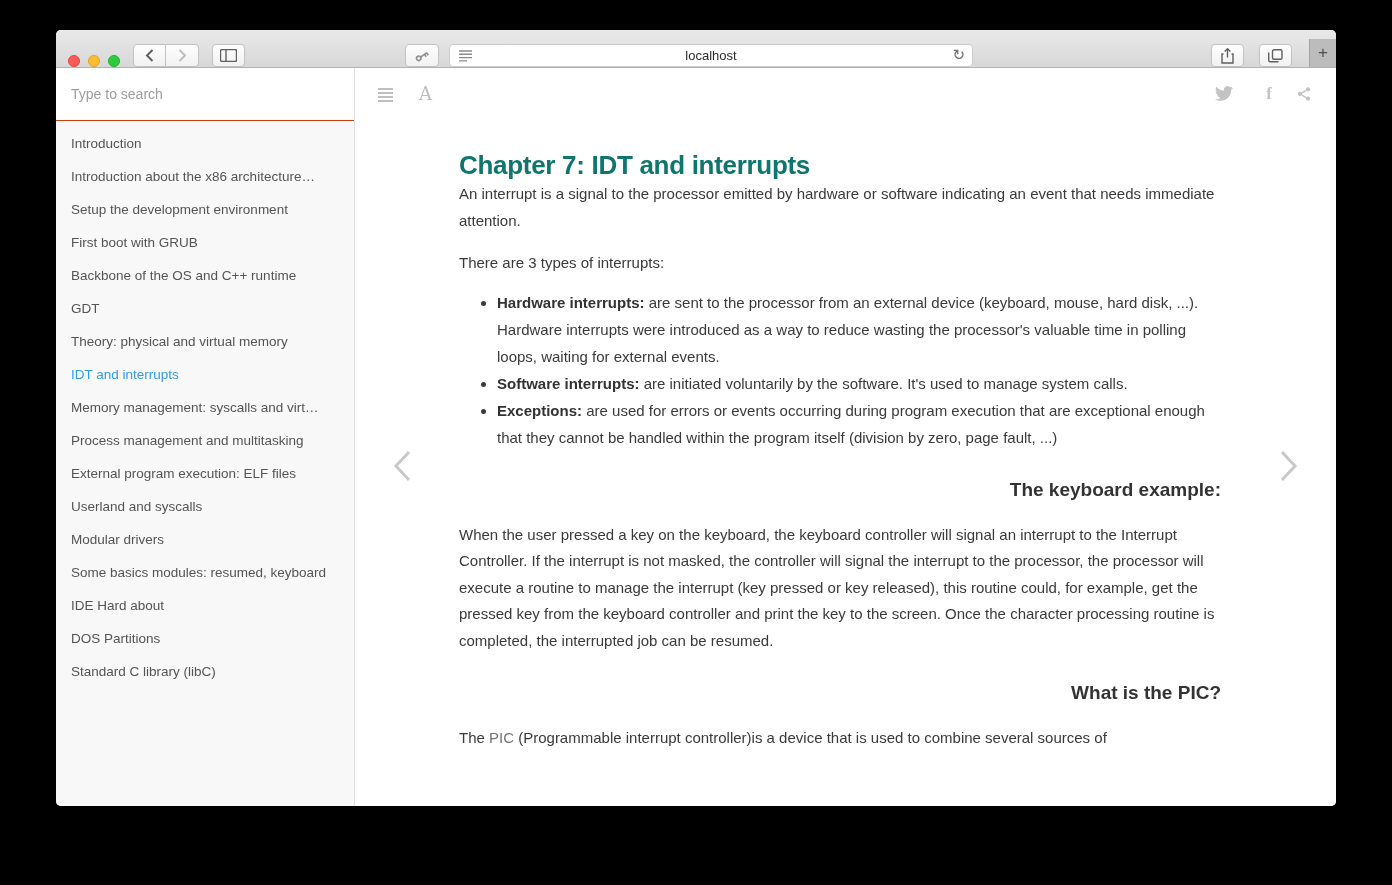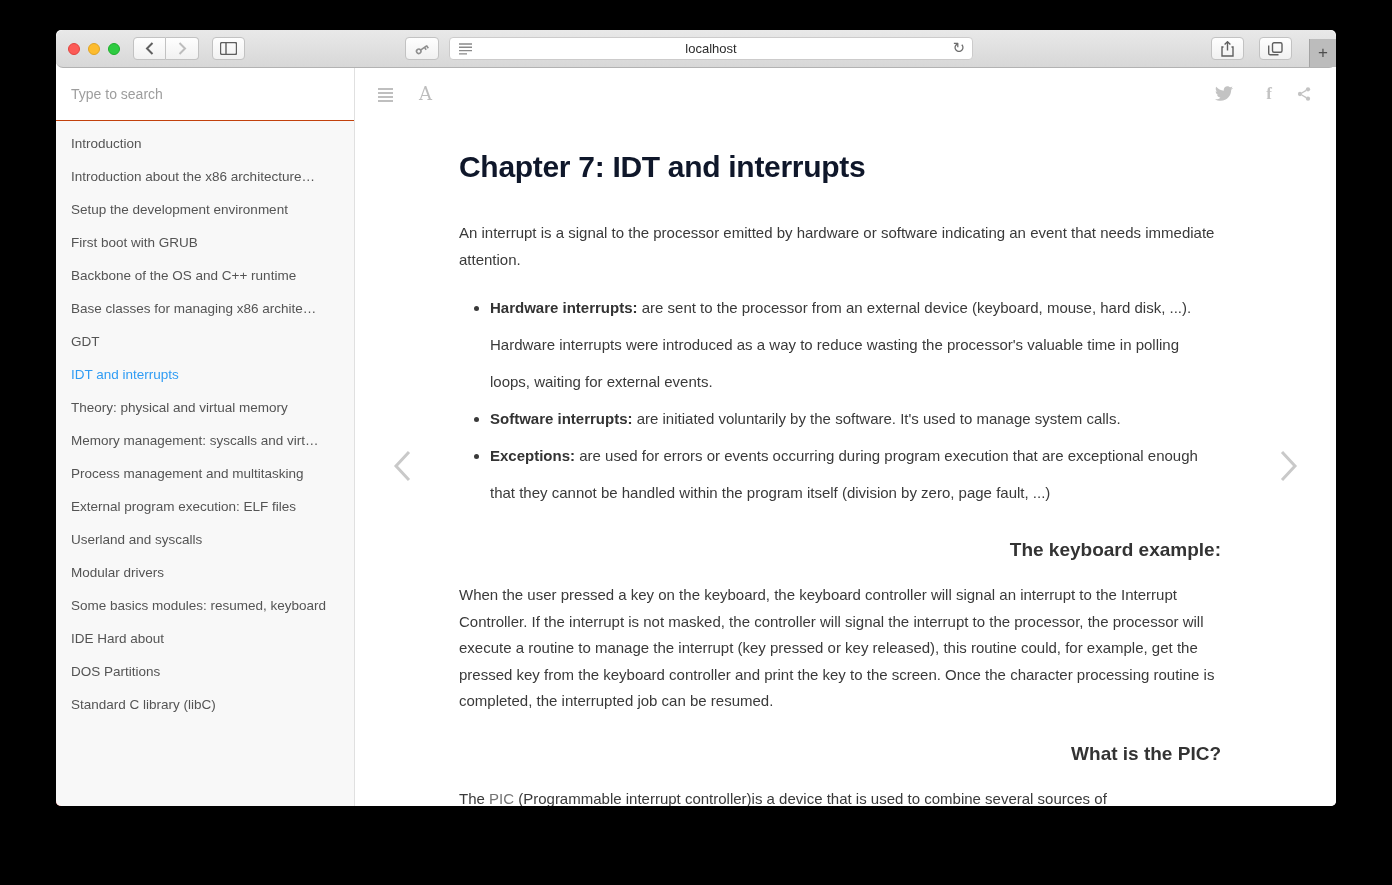--- a/index.html
+++ b/index.html
@@ -10,21 +10,21 @@
     background:#fff; border-radius:5px; overflow:hidden;
     box-shadow:0 20px 50px rgba(0,0,0,.6);
     display:flex; flex-direction:column;
   }
 
   
   .titlebar {
     position:relative; height:38px; flex:0 0 38px;
     background:linear-gradient(#e9e9e9,#d7d7d7);
     border-bottom:1px solid #b2b2b2;
-    display:flex; align-items:center; padding:0 10px;border-radius:7px;
+    display:flex; align-items:flex-end; padding:0 10px;
   }
   .traffic { display:flex; gap:8px; margin-left:2px; }
   .dot { width:12px; height:12px; border-radius:50%; }
   .dot.red    { background:#fc5b57; border:1px solid #e2443f; }
   .dot.yellow { background:#fdbc2e; border:1px solid #e0a423; }
   .dot.green  { background:#2ecb41; border:1px solid #1eaf2c; }
 
   .tb-btn {
     height:23px; min-width:33px; display:flex; align-items:center; justify-content:center;
     background:linear-gradient(#fefefe,#f1f1f1);
@@ -84,25 +84,25 @@
     position:absolute; left:64px; top:15px; font-family:"DejaVu Serif","Liberation Serif",serif;
     font-size:18px; color:#bdbdbd; cursor:pointer;
   }
   .hdr-icon { position:absolute; top:18px; cursor:pointer; }
   .tw { right:103px; }
   .fb { right:64px; top:16px; font-size:17px; font-weight:bold; color:#c3c3c3;
         font-family:"Liberation Serif","DejaVu Serif",serif; }
   .sh { right:24px; }
 
   .article { margin:30px 0 0 104px; width:762px; color:#3a3a3a; }
-  .article h1 { font-size:30px; color:#0f172a; letter-spacing:-.3px; margin-bottom:36px; }
+  .article h1 { font-size:26px; color:#0f766e; letter-spacing:-.3px; }
   .article p  { font-size:15px; line-height:26.5px; margin-bottom:16px; }
   .article p.tight { margin-bottom:12px; }
   .article ul { margin:0 0 26px 31px; }
-  .article li { font-size:15px; line-height:37px; }
+  .article li { font-size:15px; line-height:27px;margin-left:7px; }
   .article li b, .article h2 { color:#333; }
   .article h2 { font-size:19px; margin:28px 0 21px;text-align:right; }
   .link { color:#737373; cursor:pointer; }
 
   .nav-chevron { position:absolute; top:382px; color:#c9c9c9; cursor:pointer; }
   .nav-chevron.left  { left:38px; }
   .nav-chevron.right { right:38px; }
 </style>
 </head>
 <body>
@@ -190,24 +190,23 @@
     <div class="sidebar">
       <div class="search-wrap">
         <input type="text" placeholder="Type to search" style="">
       </div>
       <ul class="toc">
           <li class="toc-item">Introduction</li>
           <li class="toc-item">Introduction about the x86 architecture…</li>
           <li class="toc-item">Setup the development environment</li>
           <li class="toc-item">First boot with GRUB</li>
           <li class="toc-item">Backbone of the OS and C++ runtime</li>
-          <li class="toc-item">Base classes for managing x86 archite…</li>
           <li class="toc-item">GDT</li>
+          <li class="toc-item">Theory: physical and virtual memory</li>
           <li class="toc-item" style="color: rgb(47, 156, 244);">IDT and interrupts</li>
-          <li class="toc-item">Theory: physical and virtual memory</li>
           <li class="toc-item">Memory management: syscalls and virt…</li>
           <li class="toc-item">Process management and multitasking</li>
           <li class="toc-item">External program execution: ELF files</li>
           <li class="toc-item">Userland and syscalls</li>
           <li class="toc-item">Modular drivers</li>
           <li class="toc-item">Some basics modules: resumed, keyboard</li>
           <li class="toc-item">IDE Hard about</li>
           <li class="toc-item">DOS Partitions</li>
           <li class="toc-item">Standard C library (libC)</li>
         </ul>
@@ -237,20 +236,21 @@
           <g stroke="#c3c3c3" stroke-width="2">
               <line x1="8.6" y1="10.5" x2="15.4" y2="6.5"></line>
               <line x1="8.6" y1="13.5" x2="15.4" y2="17.5"></line>
             </g>
         </svg>
       </div>
 
       <div class="article">
         <h1>Chapter 7: IDT and interrupts</h1>
         <p>An interrupt is a signal to the processor emitted by hardware or software indicating an event that needs immediate attention.</p>
+        <p class="tight">There are 3 types of interrupts:</p>
         <ul>
           <li><b>Hardware interrupts:</b> <span>are sent to the processor from an external device (keyboard, mouse, hard disk, ...). Hardware interrupts were introduced as a way to reduce wasting the processor's valuable time in polling loops, waiting for external events.</span></li>
           <li><b>Software interrupts:</b> <span>are initiated voluntarily by the software. It's used to manage system calls.</span></li>
           <li><b>Exceptions:</b> <span>are used for errors or events occurring during program execution that are exceptional enough that they cannot be handled within the program itself (division by zero, page fault, ...)</span></li>
         </ul>
         <h2>The keyboard example:</h2>
         <p>When the user pressed a key on the keyboard, the keyboard controller will signal an interrupt to the Interrupt Controller. If the interrupt is not masked, the controller will signal the interrupt to the processor, the processor will execute a routine to manage the interrupt (key pressed or key released), this routine could, for example, get the pressed key from the keyboard controller and print the key to the screen. Once the character processing routine is completed, the interrupted job can be resumed.</p>
         <h2>What is the PIC?</h2>
         <p><span>The </span><a class="link">PIC</a><span> (Programmable interrupt controller)is a device that is used to combine several sources of</span></p>
       </div>

